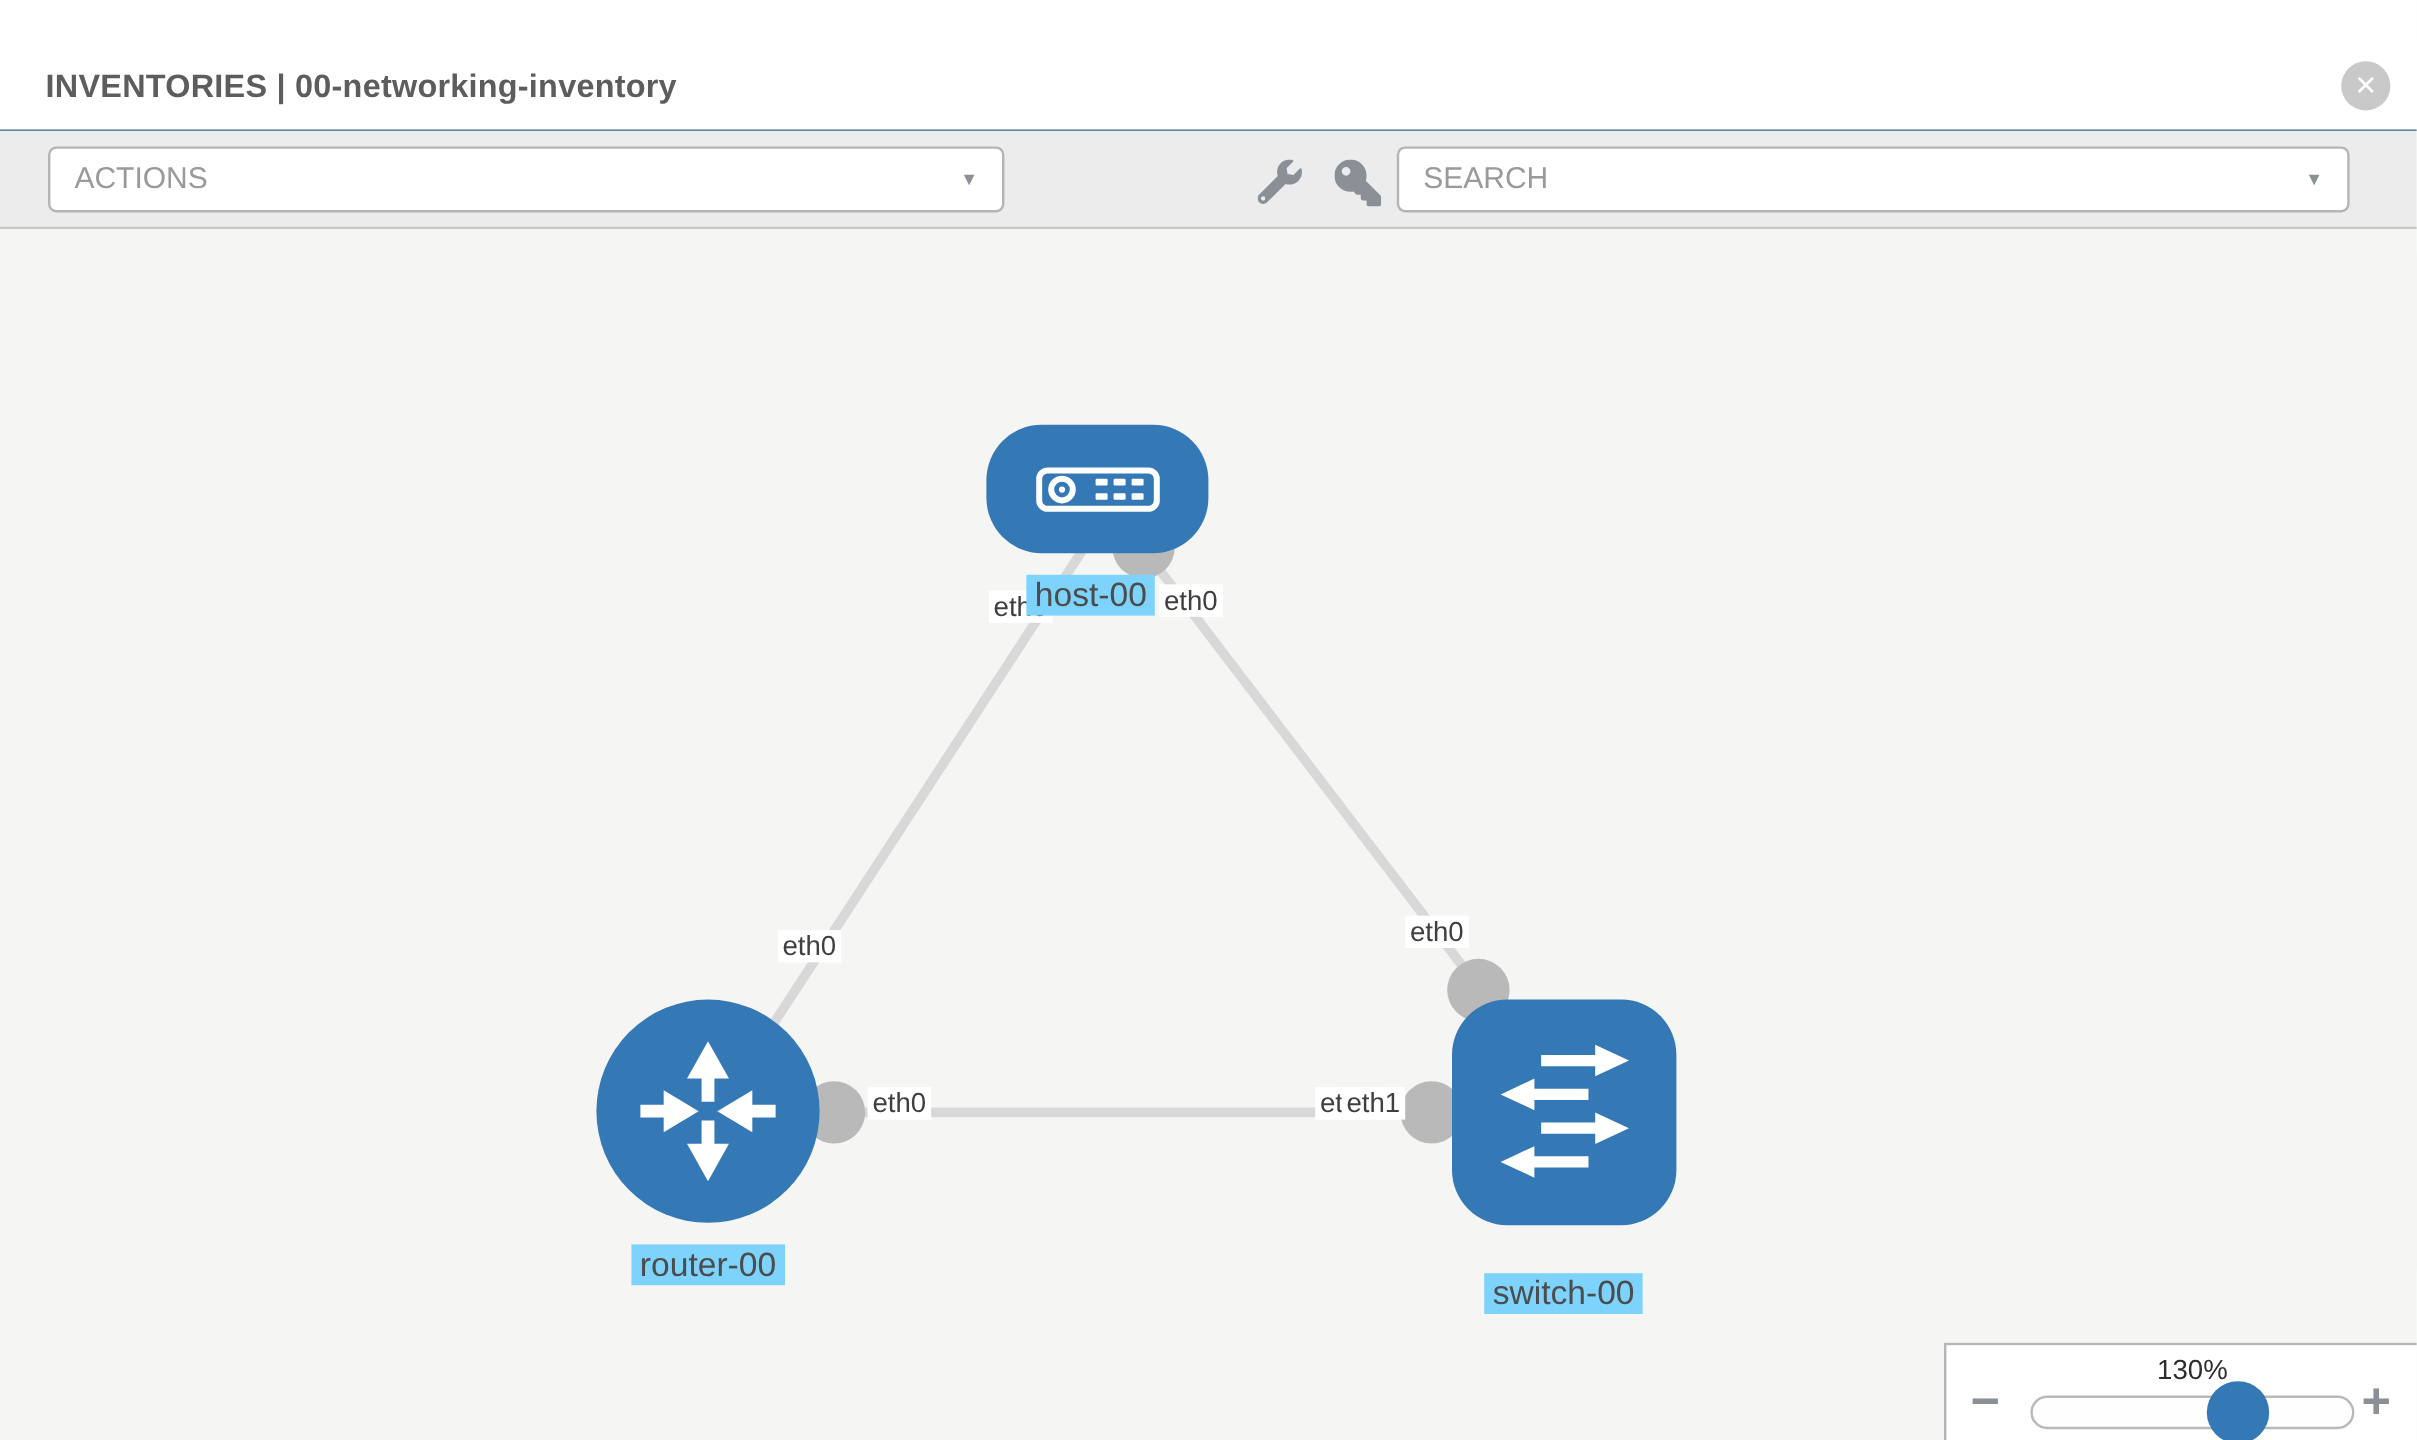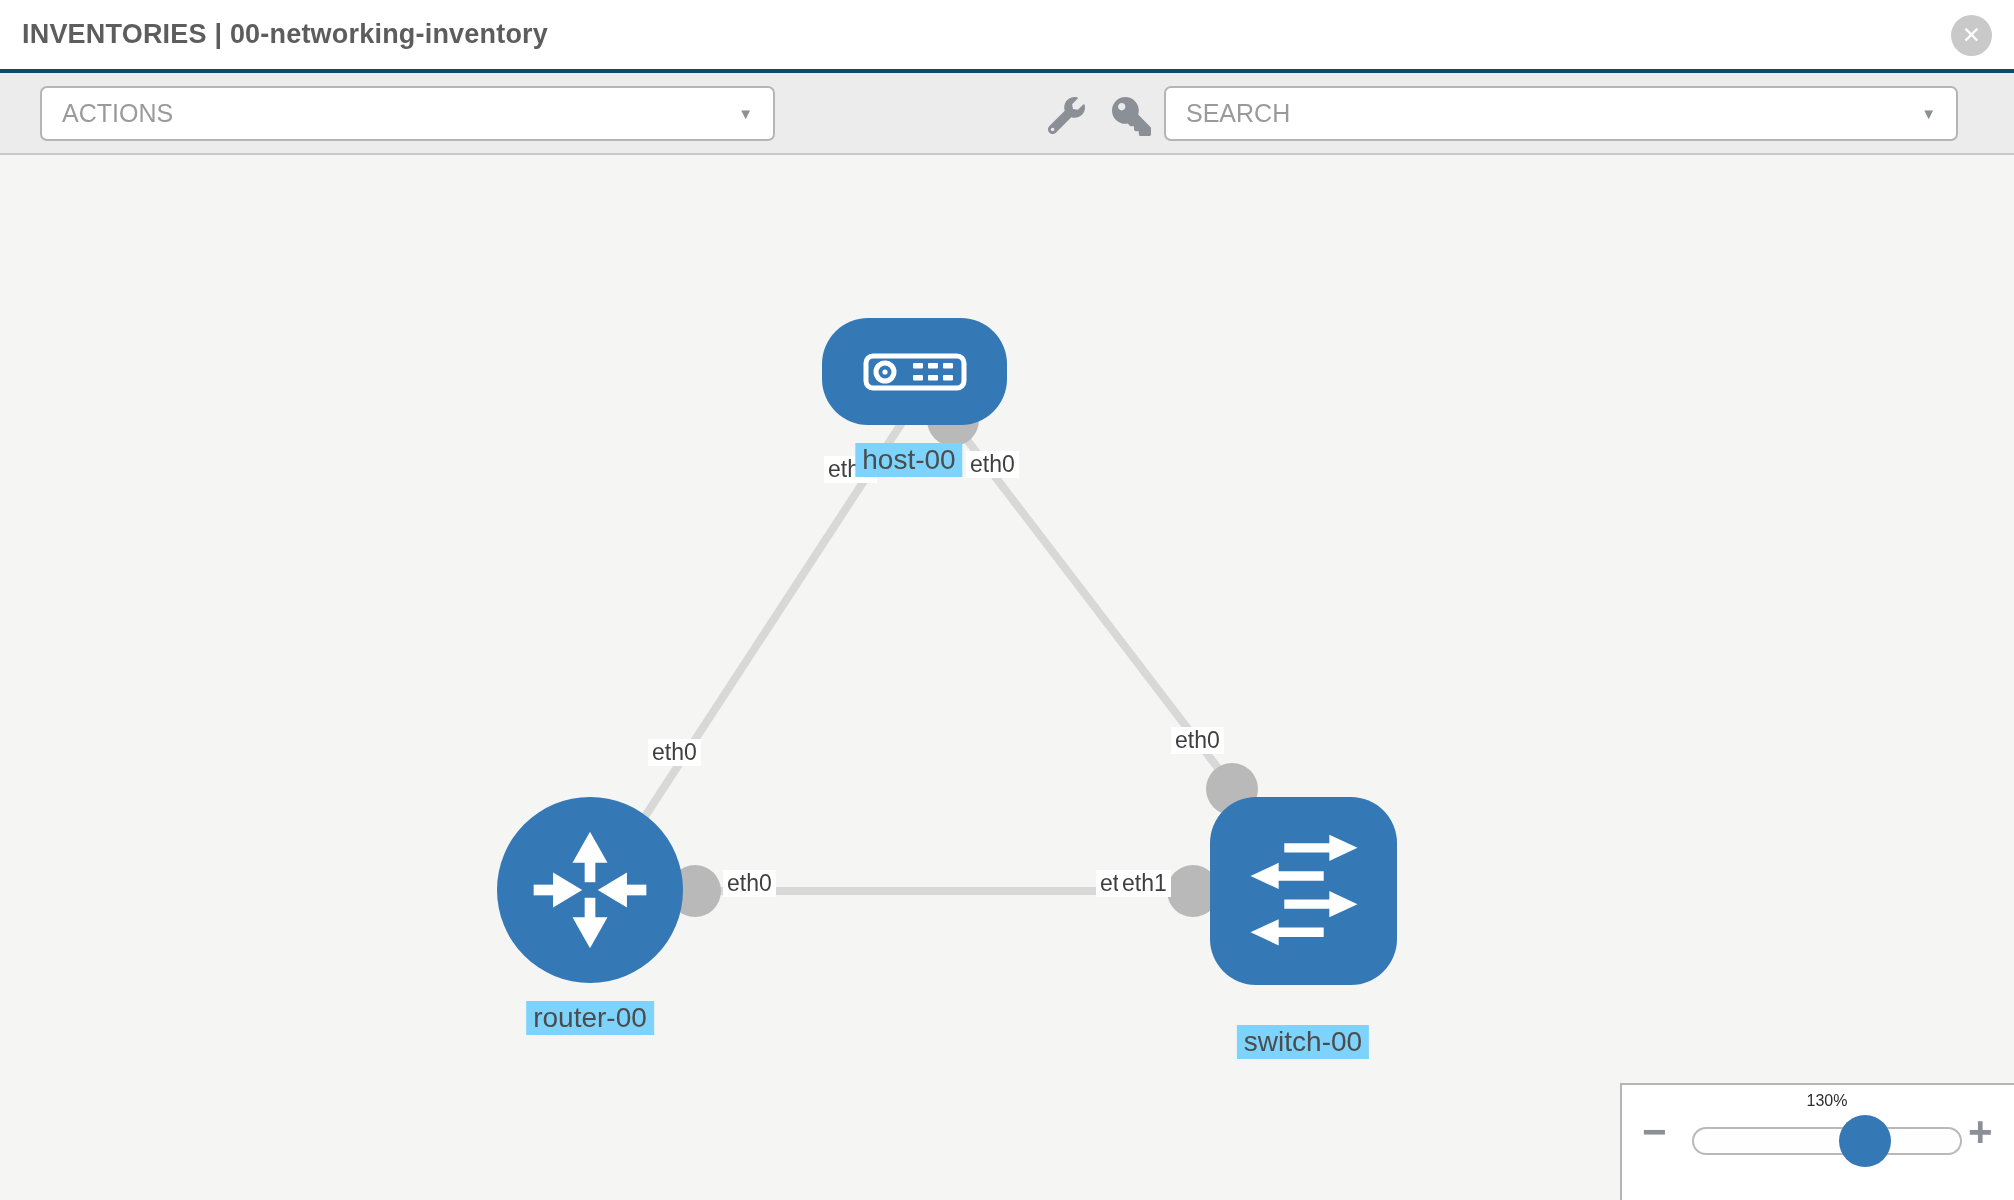--- a/index.html
+++ b/index.html
@@ -6,22 +6,22 @@
   html,body { width:2014px; height:1200px; overflow:hidden; }
   body {
     font-family:"Liberation Sans","DejaVu Sans",sans-serif;
     background:#ffffff;
   }
   .app { position:relative; width:2014px; height:1200px; overflow:hidden; }
 
   
   .header {
     position:relative; height:73px; background:#ffffff;
-    border-bottom:4px solid #0c4a6e;
-    display:flex; align-items:center; padding-left:22px;
+    border-bottom:1px solid #0c4a6e;
+    display:flex; align-items:center; padding-left:38px;margin-top:36px;
   }
   .page-title {
     font-size:27px; font-weight:700; color:#5d5d5d; letter-spacing:.2px;
   }
   .close-btn {
     position:absolute; right:22px; top:15px; width:41px; height:41px;
     border:none; border-radius:50%; background:#c9c9c9; color:#ffffff;
     font-size:23px; font-weight:700; line-height:41px; text-align:center;
     cursor:pointer; font-family:inherit; padding:0;
   }
@@ -31,21 +31,21 @@
     position:relative; height:82px; background:#ececec;
     border-bottom:2px solid #c9c9c9;
   }
   .select {
     position:absolute; top:13px; height:55px; background:#ffffff;
     border:2px solid #b5b5b5; border-radius:7px;
     display:flex; align-items:center; padding:0 20px;
     font-size:25px; color:#9a9a9a; cursor:pointer;
   }
   .select .caret { margin-left:auto; font-size:15px; color:#8b9096; }
-  .select-actions { left:40px;  width:735px; }
+  .select-actions { left:40px;  width:797px; }
   .select-search  { left:1164px; width:794px; }
   .tool-icon { position:absolute; top:24px; cursor:pointer; }
   .tool-icon svg { display:block; }
 
   
   .canvas {
     position:relative; height:1045px; background:#f5f6f4; overflow:hidden;
   }
   .links-svg { position:absolute; left:0; top:0; }
 
@@ -67,21 +67,21 @@
     padding:1px 4px; white-space:nowrap; line-height:1.1;
   }
 
   
   .zoom-panel {
     position:absolute; left:1620px; top:928px; width:398px; height:121px;
     background:#ffffff; border:2px solid #b5b5b5;
   }
   .zoom-level {
     position:absolute; left:70px; top:7px; width:270px; text-align:center;
-    font-size:16px; color:#2d2d2d;
+    font-size:23px; color:#2d2d2d;
   }
   .zoom-minus, .zoom-plus {
     position:absolute; top:26px; font-size:42px; font-weight:700;
     color:#8b9096; cursor:pointer; line-height:1; background:none; border:none;
     font-family:inherit;
   }
   .zoom-minus { left:20px; }
   .zoom-plus  { left:346px; }
   .zoom-track {
     position:absolute; left:70px; top:42px; width:270px; height:28px;

